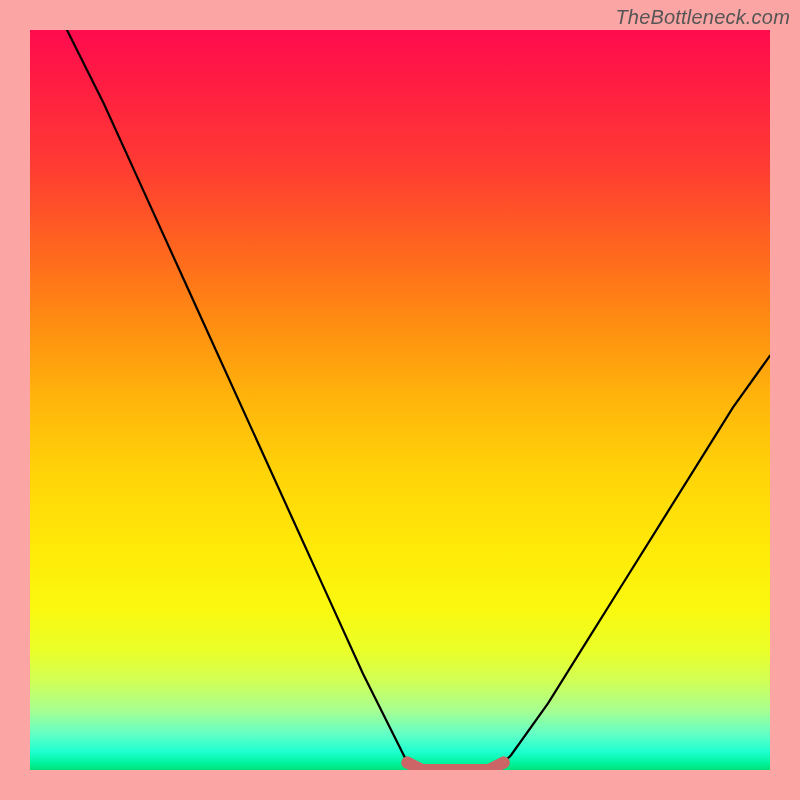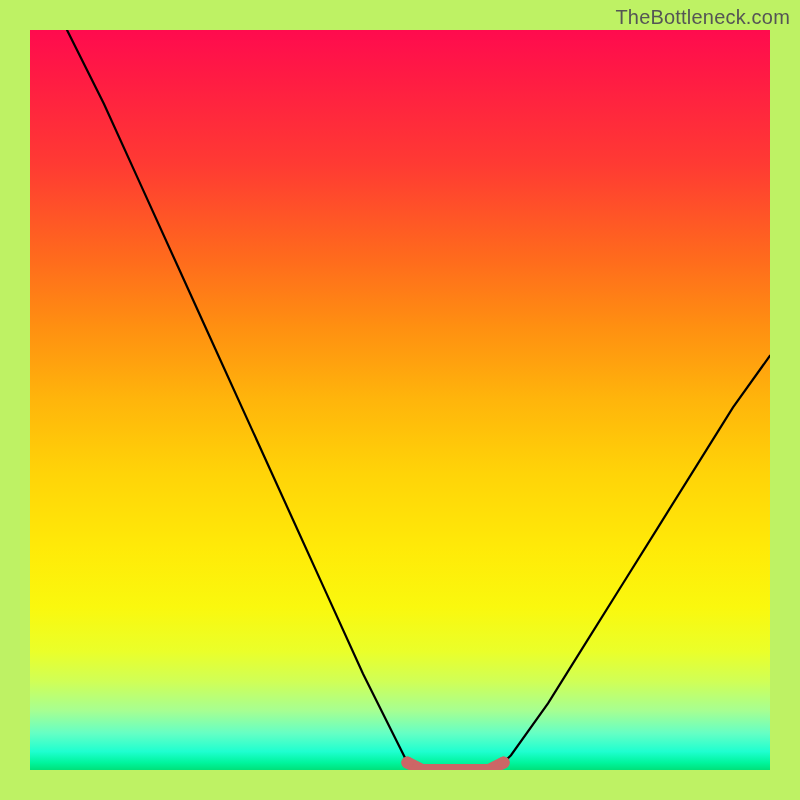--- a/index.html
+++ b/index.html
@@ -1,21 +1,22 @@
 <!DOCTYPE html>
 <html><head>
 <meta charset="utf-8">
 <style>
   * { margin: 0; padding: 0; box-sizing: border-box; }
   html, body { width: 800px; height: 800px; overflow: hidden; background: #000; }
   .frame {
     position: relative;
     width: 800px;
     height: 800px;
-    background: #bef264;
+    background: #fca5a5;
+    font-style: italic;
   }
   .plot-area {
     position: absolute;
     left: 30px;
     top: 30px;
     width: 740px;
     height: 740px;
     overflow: hidden;
   }
   .gradient {

